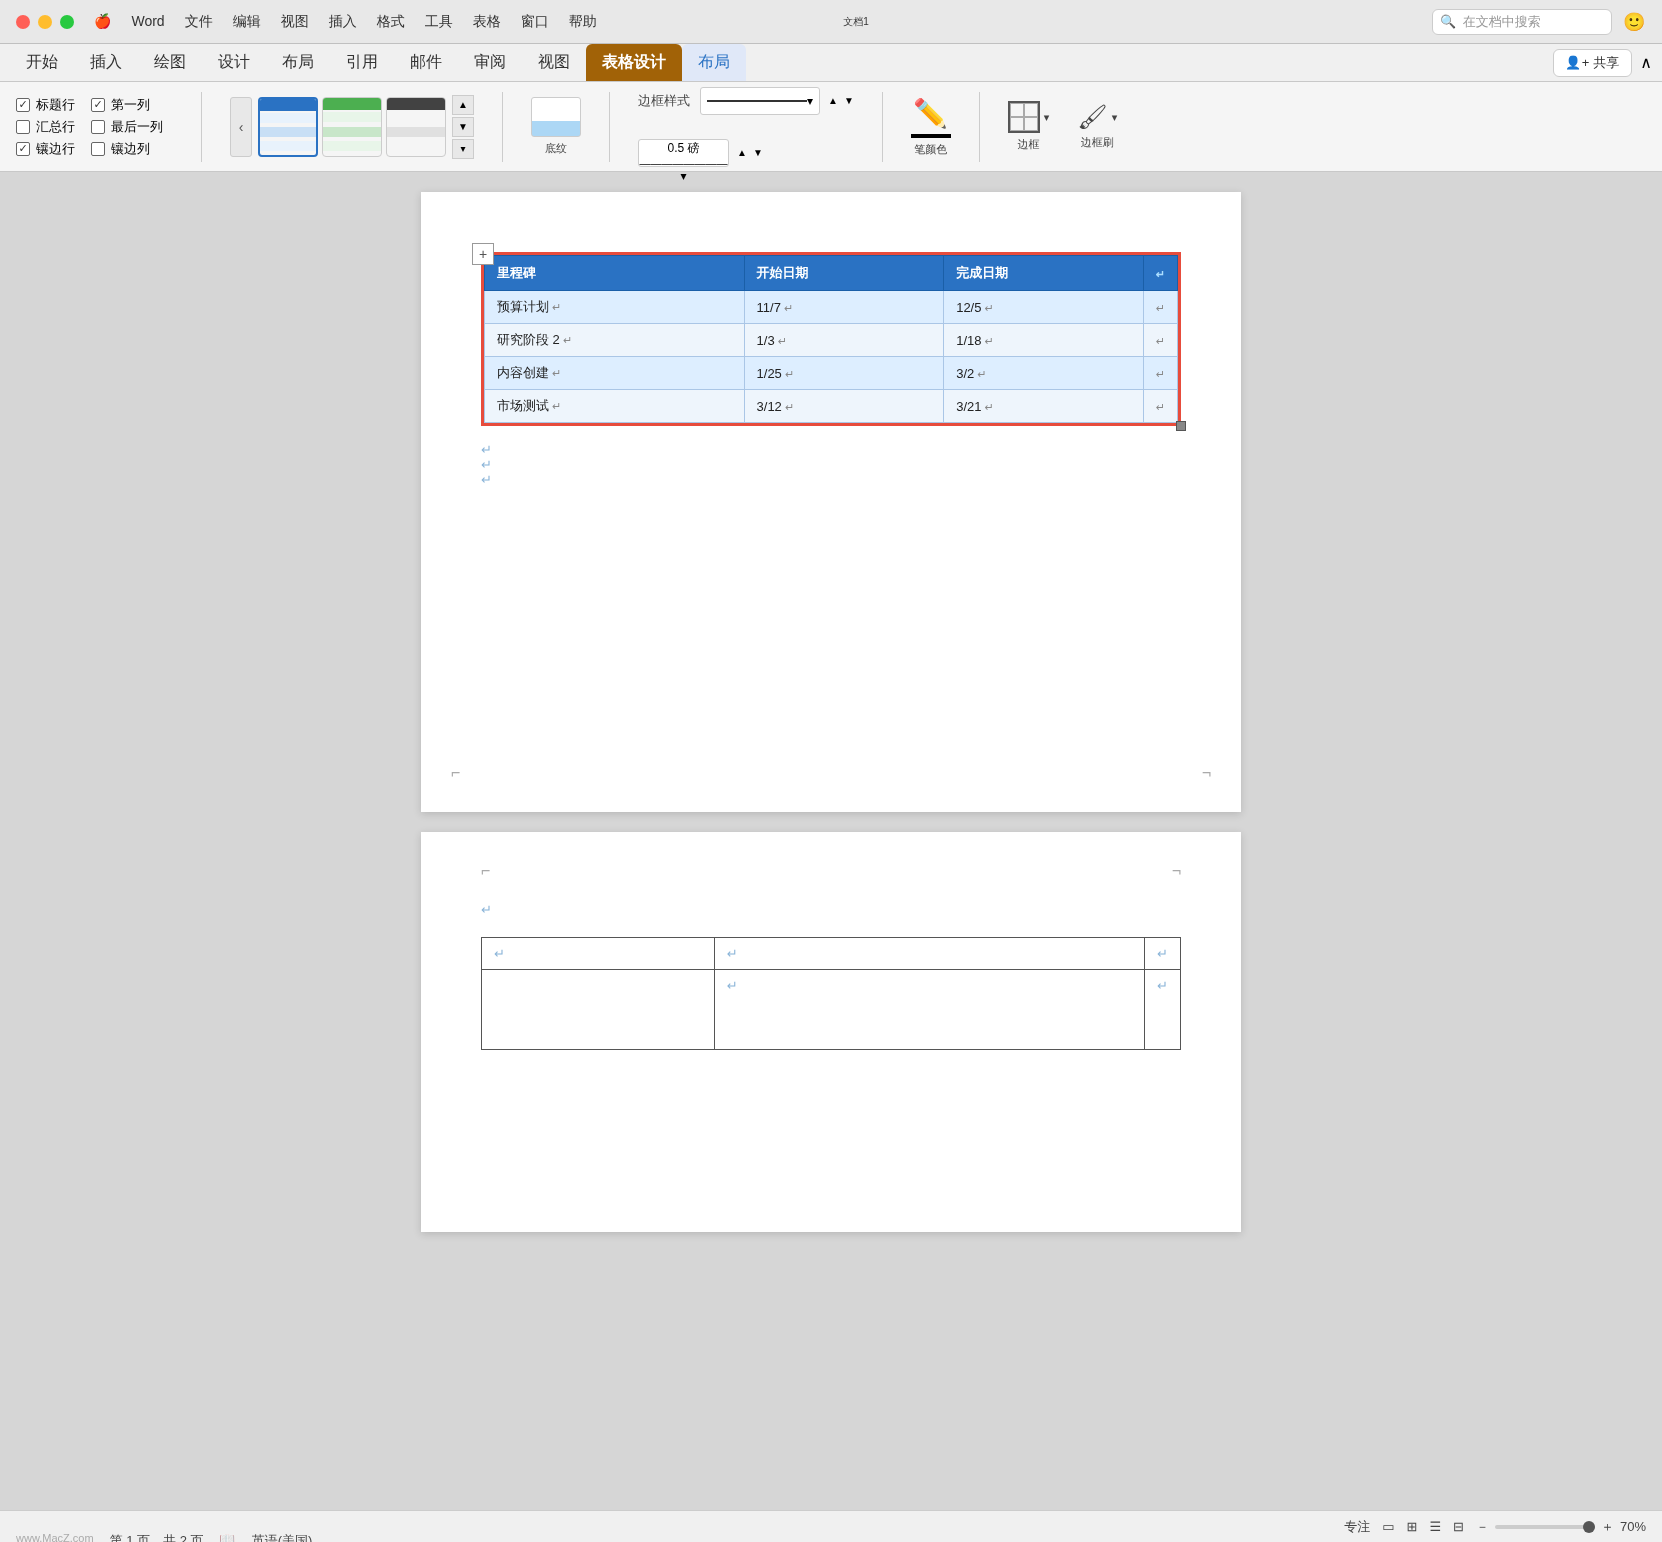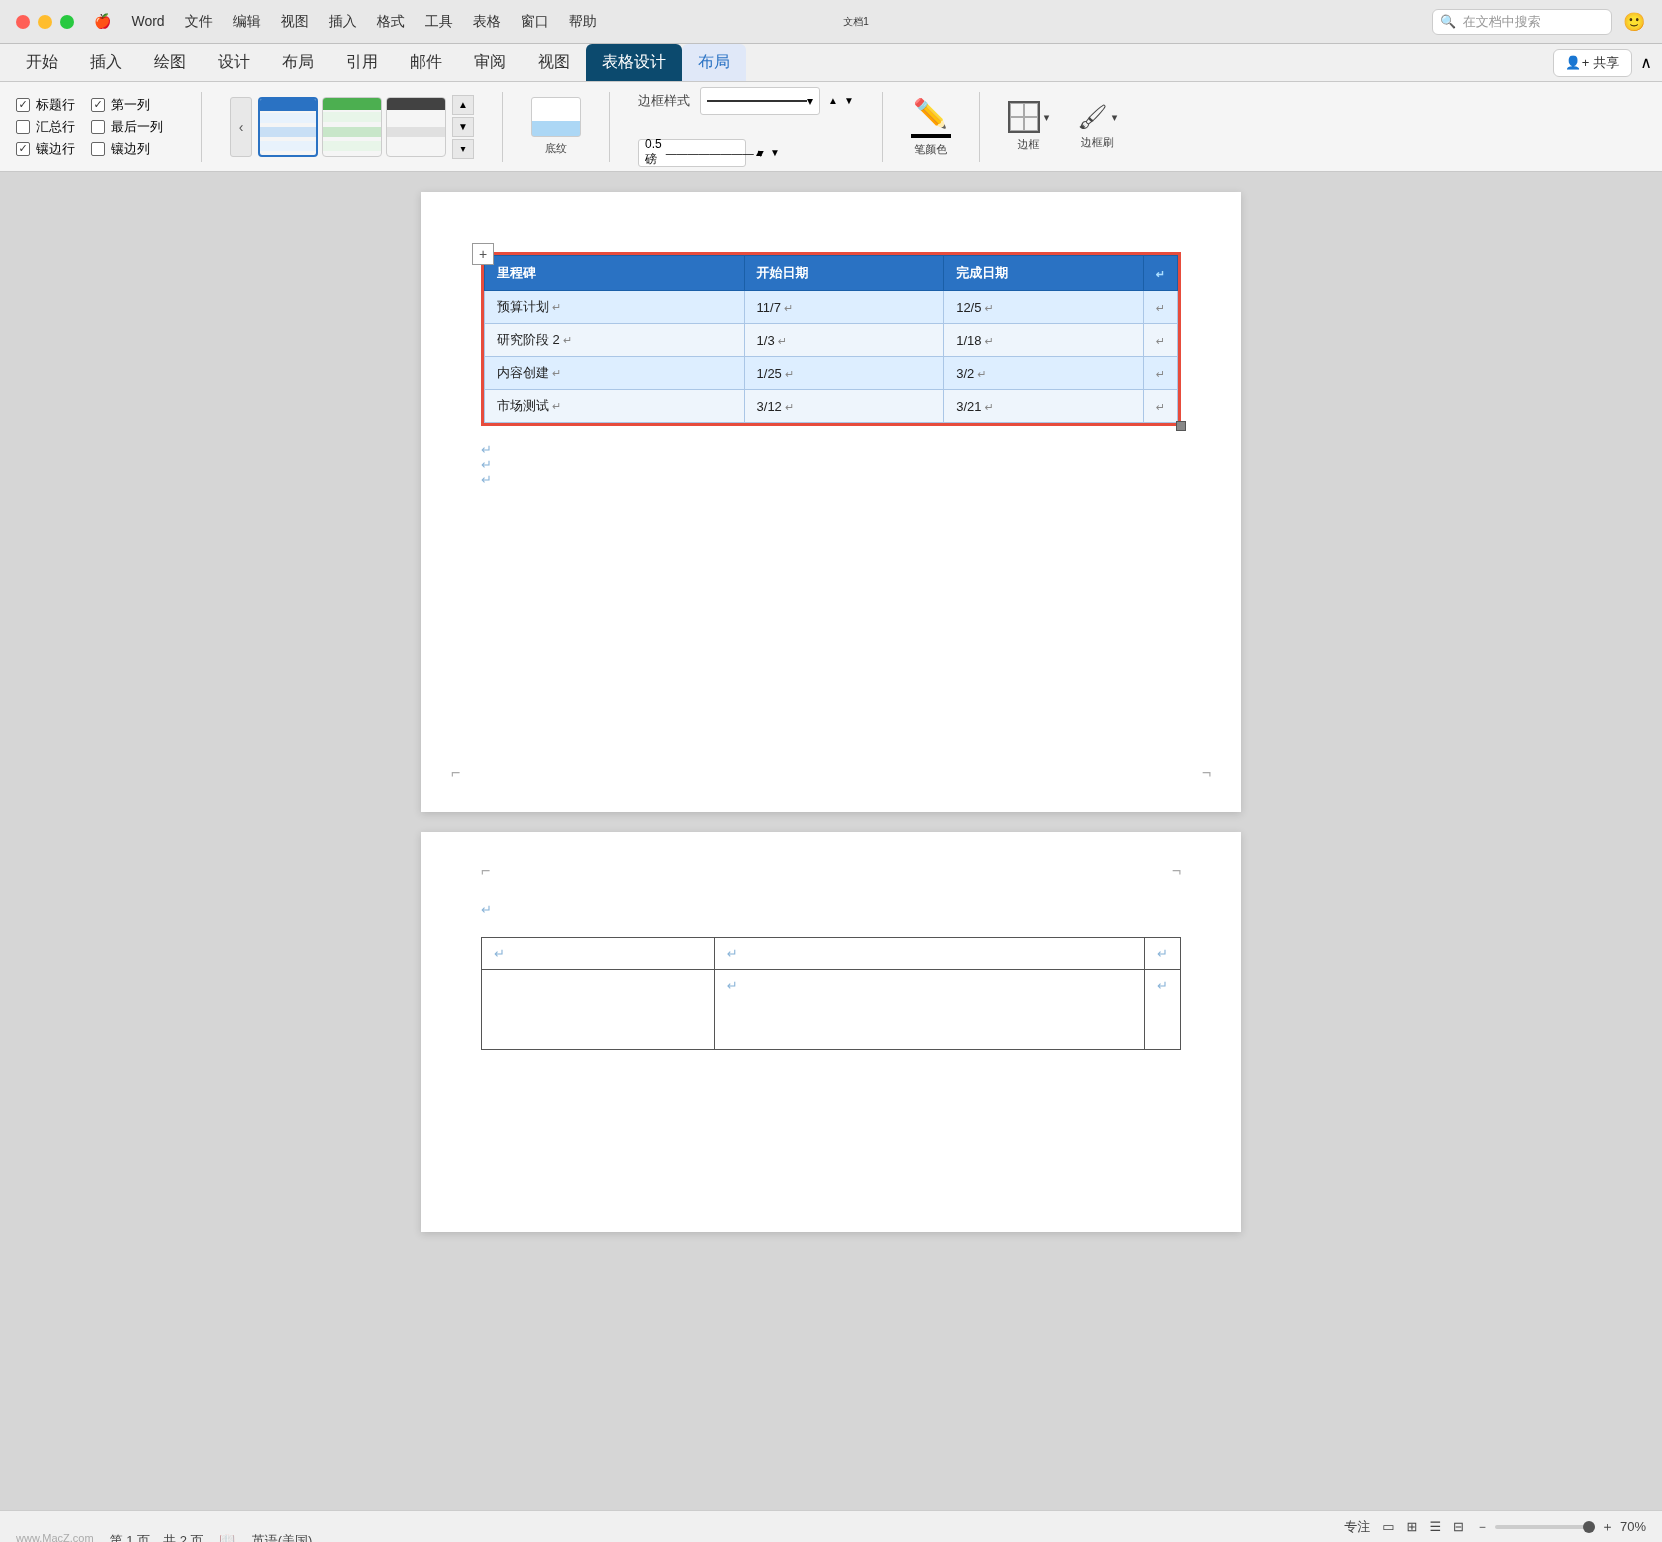--- a/index.html
+++ b/index.html
@@ -38,23 +38,23 @@
     .ribbon-tab {
       padding: 0 16px;
       font-size: 16px;
       color: #333;
       display: flex;
       align-items: center;
       cursor: pointer;
       border-radius: 6px 6px 0 0;
     }
     .ribbon-tab.active {
-      background: #0c4a6e;
+      background: #a16207;
       color: #fff;
-      font-weight: 400;
+      font-weight: 700;
     }
     .ribbon-tab.secondary-active {
       background: #e0e8f8;
       color: #2a72c3;
     }
     .ribbon-tabs-right { margin-left: auto; display: flex; align-items: center; gap: 8px; }
     .share-btn { background: #fff; border: 1px solid #ccc; border-radius: 6px; padding: 4px 12px; font-size: 13px; color: #333; cursor: pointer; display: flex; align-items: center; gap: 4px; }
 
     
     .ribbon-content {
@@ -90,21 +90,21 @@
     
     .shading-section { display: flex; flex-direction: column; align-items: center; gap: 4px; }
     .shading-btn { width: 50px; height: 40px; border: 1px solid #ccc; background: linear-gradient(to bottom, #fff 60%, #acd7f5 40%); border-radius: 3px; cursor: pointer; }
     .shading-label { font-size: 11px; color: #444; }
 
     
     .border-section { display: flex; flex-direction: column; gap: 24px; }
     .border-row { display: flex; align-items: center; gap: 6px; }
     .border-style-select { width: 120px; height: 28px; border: 1px solid #ccc; background: #fff; border-radius: 3px; font-size: 12px; display: flex; align-items: center; padding: 0 6px; justify-content: space-between; cursor: pointer; }
     .border-line { flex: 1; height: 2px; background: #333; }
-    .border-width-select { width: 108px; height: 28px; border: 1px solid #ccc; background: #fff; border-radius: 3px; font-size: 12px; display: flex; align-items: center; padding: 0 6px; justify-content: space-between; cursor: pointer; }
+    .border-width-select { width: 91px; height: 28px; border: 1px solid #ccc; background: #fff; border-radius: 3px; font-size: 12px; display: flex; align-items: center; padding: 0 6px; justify-content: space-between; cursor: pointer; flex-direction: column; }
 
     
     .pen-section { display: flex; flex-direction: column; align-items: center; gap: 4px; }
     .pen-color { width: 40px; height: 4px; background: #000; margin: 0 auto; }
     .pen-label { font-size: 11px; color: #444; }
 
     
     .border-btn { display: flex; flex-direction: column; align-items: center; gap: 4px; font-size: 11px; color: #444; }
 
     

